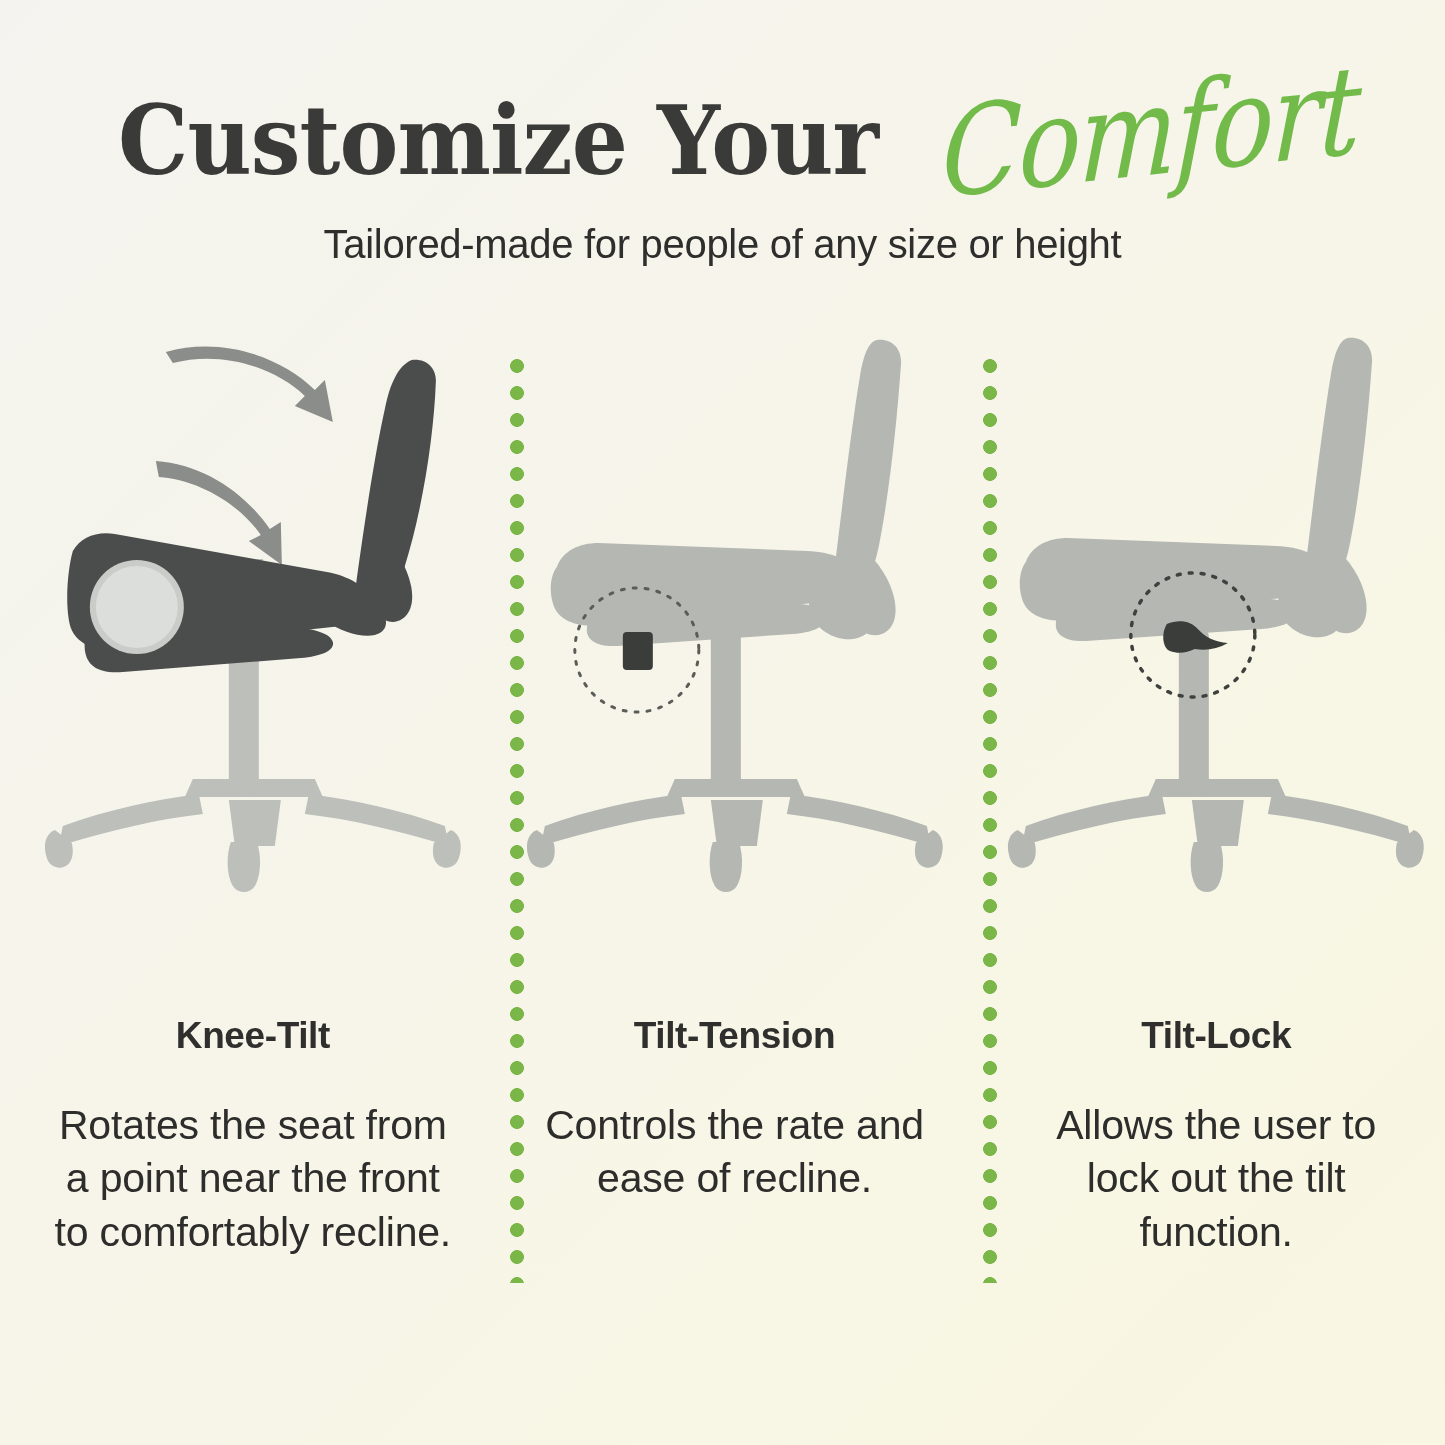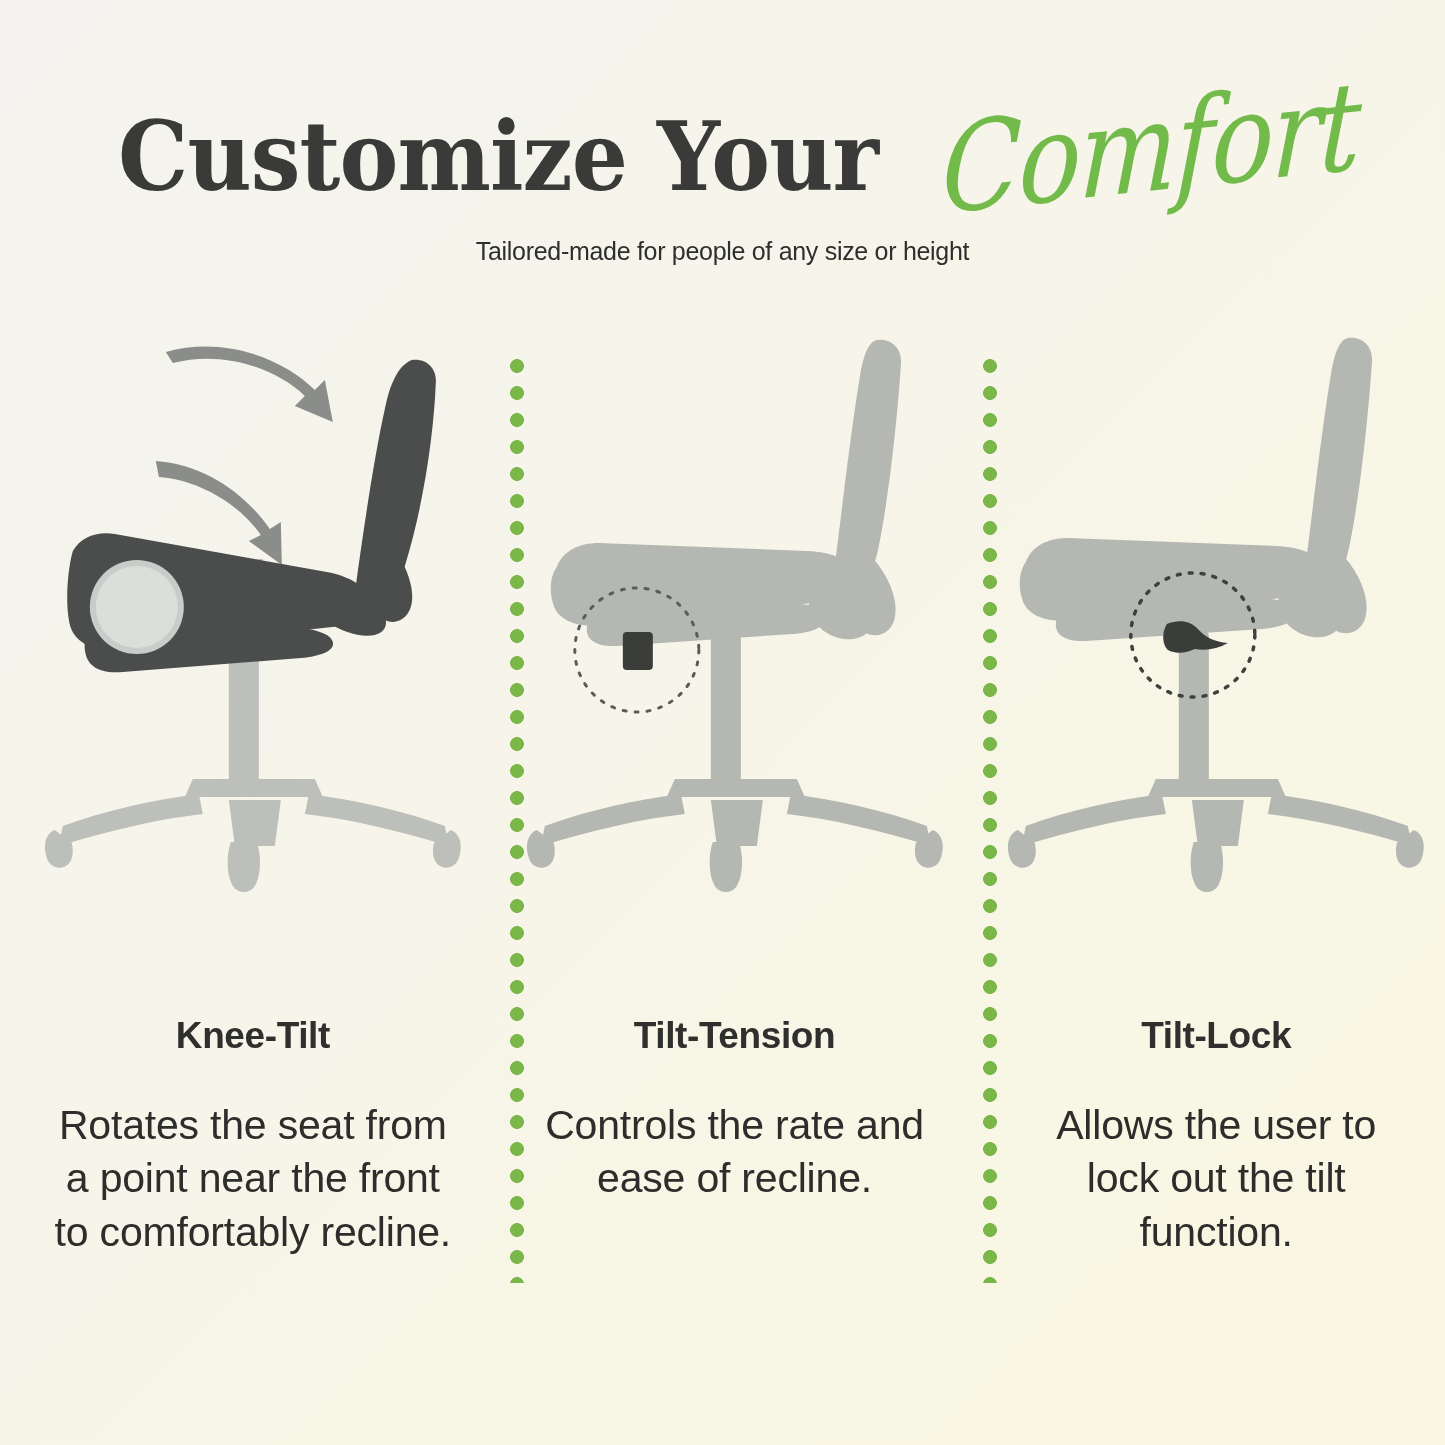--- a/index.html
+++ b/index.html
@@ -25,21 +25,21 @@
         #f5f4ec 22%,
         #f7f5e9 48%,
         #f8f6e4 74%,
         #f9f7e3 100%);
     overflow: hidden;
   }
 
   
   #header {
     position: absolute;
-    top: 16px; left: 0;
+    top: 0; left: 0;
     width: 1445px;
     text-align: center;
   }
   #title-line {
     margin-top: 86px;
     height: 118px;
     display: flex;
     align-items: baseline;
     justify-content: center;
     white-space: nowrap;
@@ -63,21 +63,21 @@
     color: #72bb4a;
     margin-left: 30px;
     transform: rotate(-6deg) skewX(-8deg) scaleY(1.18);
     transform-origin: left baseline;
     letter-spacing: -2px;
     position: relative;
     top: -6px;
   }
   #subtitle {
     margin-top: 16px;
-    font-size: 25px;
+    font-size: 40px;
     line-height: 1.2;
     color: #2e2e2c;
     font-weight: 400;
     letter-spacing: -0.3px;
   }
 
   
   #columns {
     position: absolute;
     top: 330px;

